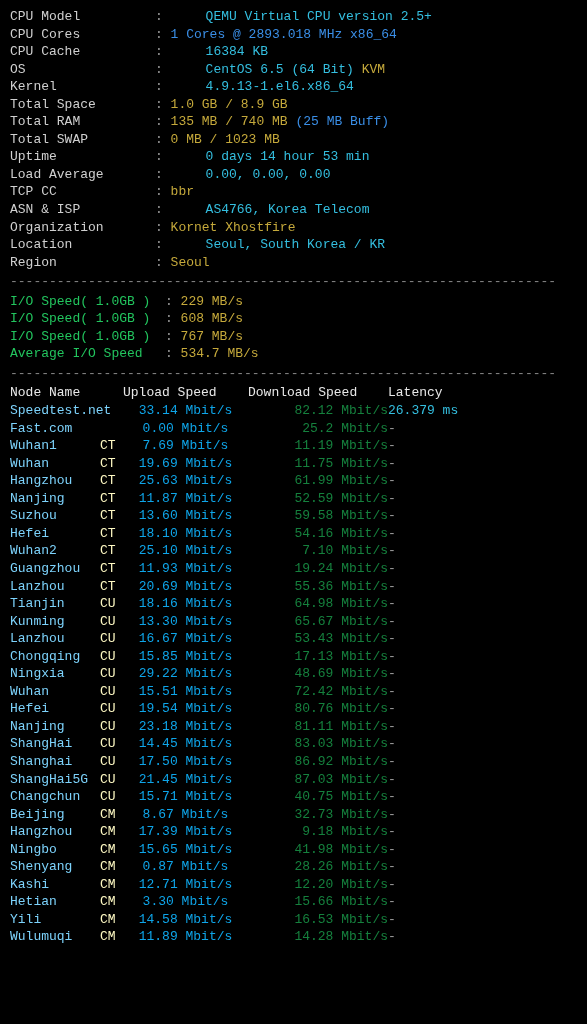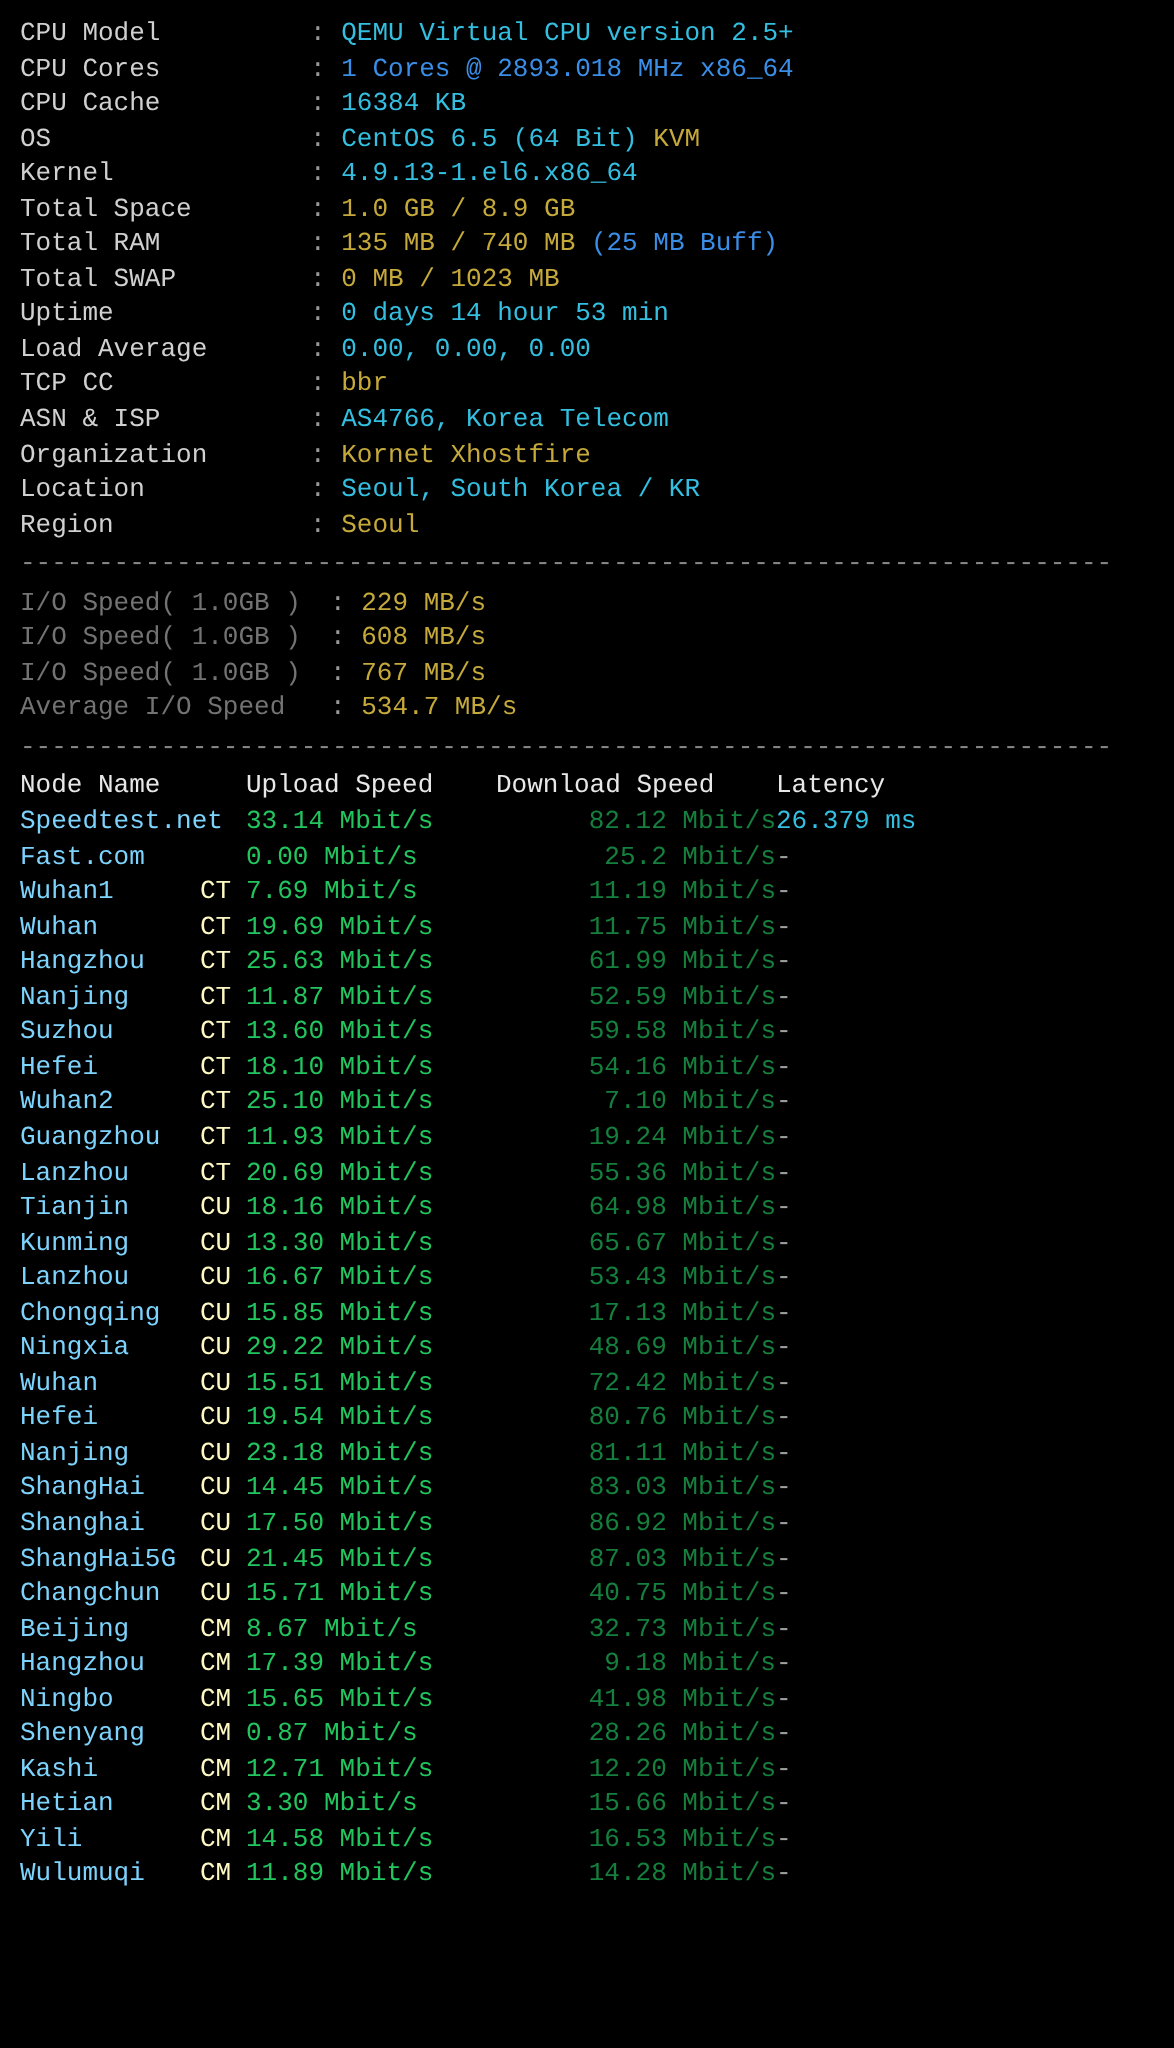--- a/index.html
+++ b/index.html
@@ -11,38 +11,38 @@
     font-size: 13px;
     line-height: 1.35;
     width: 587px;
     box-sizing: border-box;
   }
   .sys-row {
     white-space: pre;
   }
   .label { color: #d0d0d0; display: inline-block; width: 145px;}
   .colon { color: #999; }
-  .cyan  { color: #34bfe0; }
+  .cyan  { color: #34bfe0; margin-left: 35px; }
   .blue  { color: #3a8ee6; }
   .yellow{ color: #c5a93b; }
   .gray  { color: #a0a0a0; }
   .divider {
     color: #888;
     white-space: nowrap;
     overflow: hidden;
     margin: 2px 0;
   }
   .table { white-space: pre; }
   .hdr { color: #e8e8e8; }
   .node { color: #7dd3fc; display:inline-block; width: 90px;}
   .tag  { color: #fef9c3; display:inline-block; width: 23px;}
-  .up   { color: #22c55e; display:inline-block; width: 125px;}
+  .up   { color: #0ea5e9; display:inline-block; width: 125px; text-align: center;}
   .down { color: #15803d; display:inline-block; width: 140px; text-align: right;}
   .lat  { color: #34bfe0; }
-  .io-label { color: #737373; display:inline-block; width:155px;}
+  .io-label { color: #22c55e; display:inline-block; width:155px;}
 </style>
 </head>
 <body>
 
 <div id="sys-block">
     <div class="sys-row"><span class="label">CPU Model</span><span class="colon">: </span><span class="cyan">QEMU Virtual CPU version 2.5+</span></div>
     <div class="sys-row"><span class="label">CPU Cores</span><span class="colon">: </span><span class="blue">1 Cores @ 2893.018 MHz x86_64</span></div>
     <div class="sys-row"><span class="label">CPU Cache</span><span class="colon">: </span><span class="cyan">16384 KB</span></div>
     <div class="sys-row"><span class="label">OS</span><span class="colon">: </span><span class="cyan">CentOS 6.5 (64 Bit)</span><span class="yellow"> KVM</span></div>
     <div class="sys-row"><span class="label">Kernel</span><span class="colon">: </span><span class="cyan">4.9.13-1.el6.x86_64</span></div>

